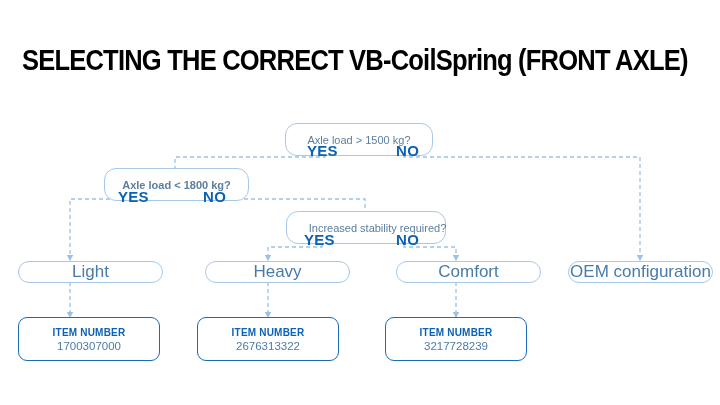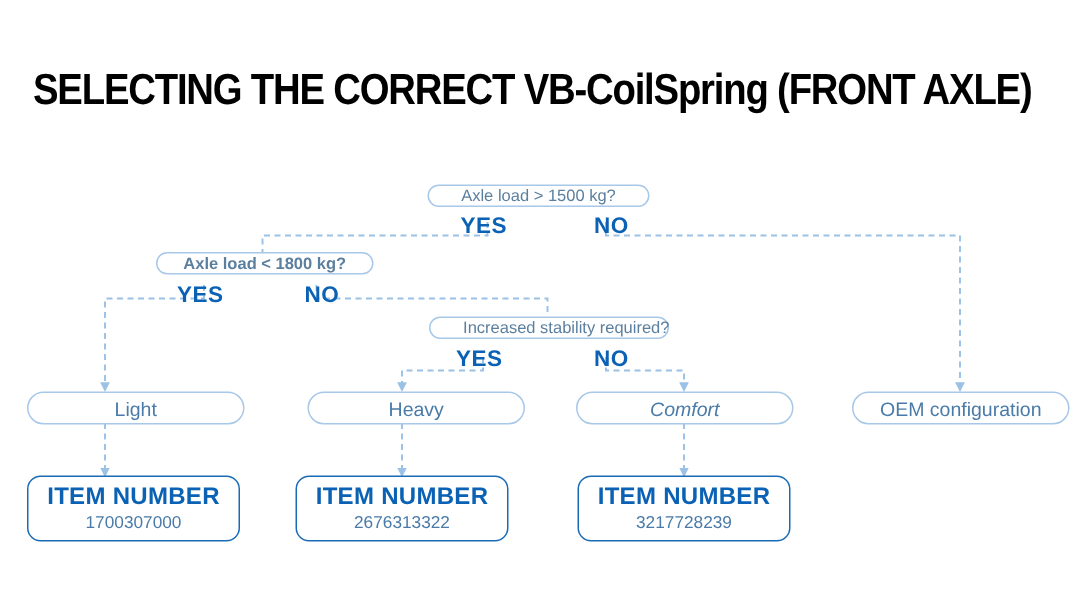--- a/index.html
+++ b/index.html
@@ -46,43 +46,43 @@
     text-align: center;
     background: #ffffff;
   }
 
   
   .decision {
     border: 1.2px solid #a8c8e8;
     border-radius: 12px;
     color: #5b7f9e;
     font-size: 11px;
-    height: 15px;
+    height: 33px;
     white-space: nowrap;
   }
 
   
   .result {
     border: 1.4px solid #a8c8e8;
     border-radius: 13px;
     color: #4a7ba8;
-    font-size: 13px;
+    font-size: 17px;
     height: 22px;
     white-space: nowrap;
   }
 
   
   .item-box {
     border: 1.8px solid #1a6bb5;
     border-radius: 9px;
     height: 44px;
     gap: 2px;
   }
   .item-box .item-label {
-    font-size: 16px;
+    font-size: 10px;
     font-weight: bold;
     color: #0b62b4;
     letter-spacing: 0.2px;
   }
   .item-box .item-value {
     font-size: 11.5px;
     color: #4a7ba8;
   }
 
   
@@ -134,21 +134,21 @@
 <div class="node decision" style="left:104px; top:168px; width:145px;font-weight:bold;">Axle load &lt; 1800 kg?</div>
 <div class="branch-label" style="left:118px; top:188px;">YES</div>
 <div class="branch-label" style="left:203px; top:188px;">NO</div>
 
 <div class="node decision" style="left:286px; top:211px; width:160px;padding-left:23px;">Increased stability required?</div>
 <div class="branch-label" style="left:304px; top:231px;">YES</div>
 <div class="branch-label" style="left:396px; top:231px;">NO</div>
 
 <div class="node result" style="left:18px; top:261px; width:145px;">Light</div>
 <div class="node result" style="left:205px; top:261px; width:145px;">Heavy</div>
-<div class="node result" style="left:384px; top:261px; width:145px;font-style:italic;">Comfort</div>
+<div class="node result" style="left:396px; top:261px; width:145px;">Comfort</div>
 <div class="node result" style="left:568px; top:261px; width:145px;">OEM configuration</div>
 
 <div class="node item-box" style="left:18px; top:317px; width:142px;">
   <div class="item-label">ITEM NUMBER</div>
   <div class="item-value">1700307000</div>
 </div>
 
 <div class="node item-box" style="left:197px; top:317px; width:142px;">
   <div class="item-label">ITEM NUMBER</div>
   <div class="item-value">2676313322</div>

